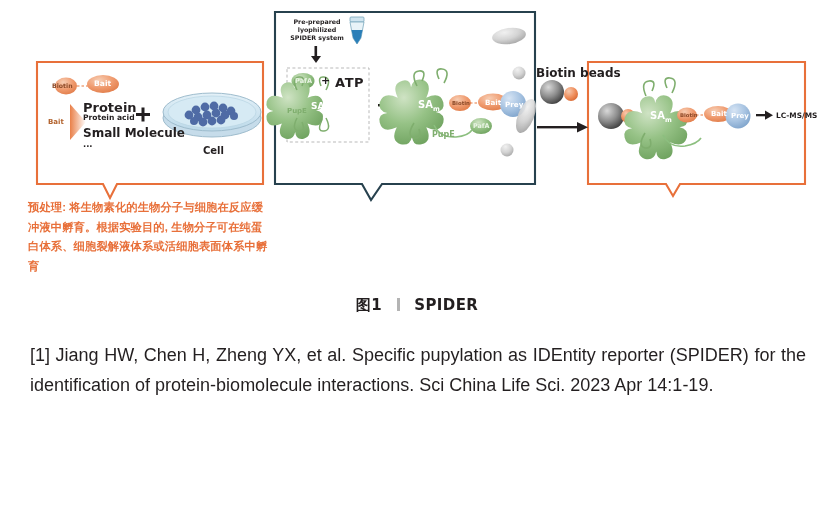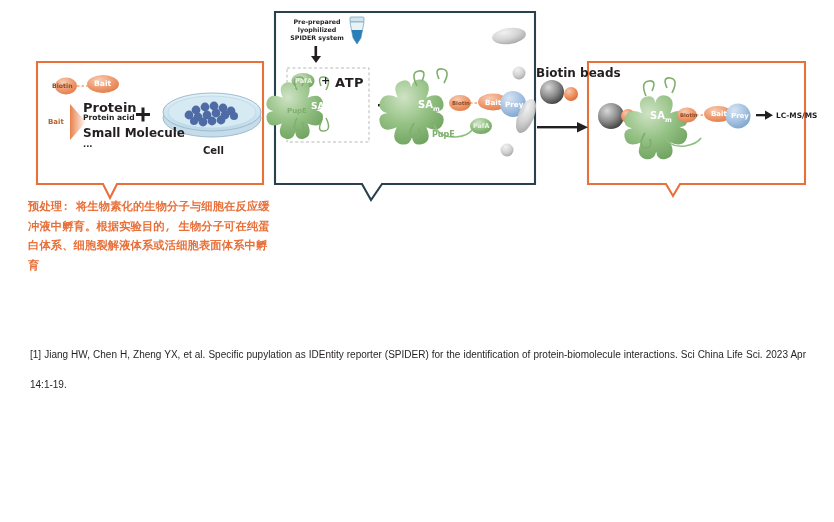--- a/index.html
+++ b/index.html
@@ -19,42 +19,42 @@
   
   .panelsvg{position:absolute;left:0;top:0;width:834px;height:200px;overflow:visible;}
 
   
   .caption{
     position:absolute;
     font-size:11.3px;
     line-height:19.5px;
     letter-spacing:.1px;
     font-weight:600;
-    font-family:Liberation Mono, monospace;
+    font-family:Liberation Sans, sans-serif;
   }
   .cap-orange{color:#e8703a;}
   .cap-teal{color:#27414e;}
 
   
   .fig-title{
     position:absolute;left:0;top:296px;width:834px;
     text-align:center;
     font-size:15px;font-weight:bold;color:#231f20;
     font-family:"DejaVu Sans","Liberation Sans",sans-serif;
     letter-spacing:.4px;
   }
   .fig-title .bar{
     display:inline-block;width:3px;height:13px;background:#b4b4b4;
     margin:0 9px;vertical-align:-1px;
   }
 
   
   .refs{position:absolute;left:30px;top:340px;width:776px;}
   .ref{
-    font-size:10px;
+    font-size:18px;
     line-height:30px;
     color:#231f20;
     text-align:justify;
     margin-bottom:10px;
     font-family:"Liberation Sans","DejaVu Sans",sans-serif;
   }
   .ref:last-child{margin-bottom:0;}
 
   
   .lbl{position:absolute;font-weight:bold;font-family:"DejaVu Sans","Liberation Sans",sans-serif;}
@@ -277,18 +277,23 @@
 
     <div class="lbl" style="left:650px;top:110px;font-size:10px;color:#ffffff;"><span>SA</span><sub style="font-size:6.5px">m</sub></div>
     <div class="lbl" style="left:680px;top:112px;font-size:5.3px;color:#8d4a28;">Biotin</div>
     <div class="lbl" style="left:711px;top:110px;font-size:7px;color:#ffffff;">Bait</div>
     <div class="lbl" style="left:731px;top:112px;font-size:7px;color:#ffffff;">Prey</div>
     <div class="lbl" style="left:776px;top:111px;font-size:7.4px;color:#231f20;text-align:right;">LC-MS/MS</div>
 
     <div class="caption cap-orange" style="left:28px;top:198px;width:245px;">预处理: 将生物素化的生物分子与细胞在反应缓冲液中孵育。根据实验目的, 生物分子可在纯蛋白体系、细胞裂解液体系或活细胞表面体系中孵育</div>
   </div>
 
+  <div class="fig-title">
+    <span>图1</span>
+    <span class="bar"></span>
+    <span>SPIDER</span>
+  </div>
 
   <div class="refs">
     <div class="ref">[1] Jiang HW, Chen H, Zheng YX, et al. Specific pupylation as IDEntity reporter (SPIDER) for the identification of protein-biomolecule interactions. Sci China Life Sci. 2023 Apr 14:1-19.</div>
   </div>
 
 </div>
 
 </body></html>

